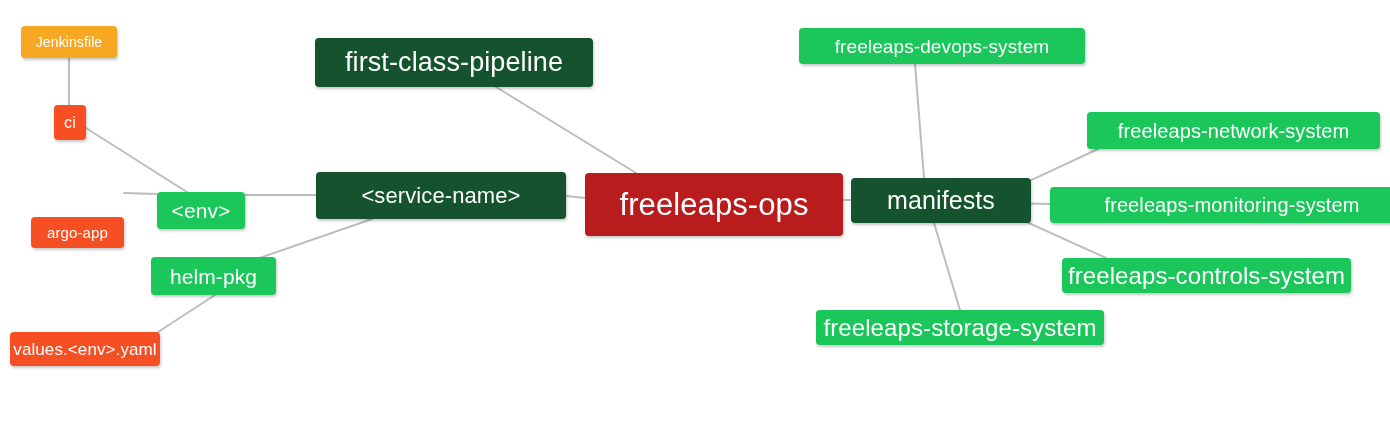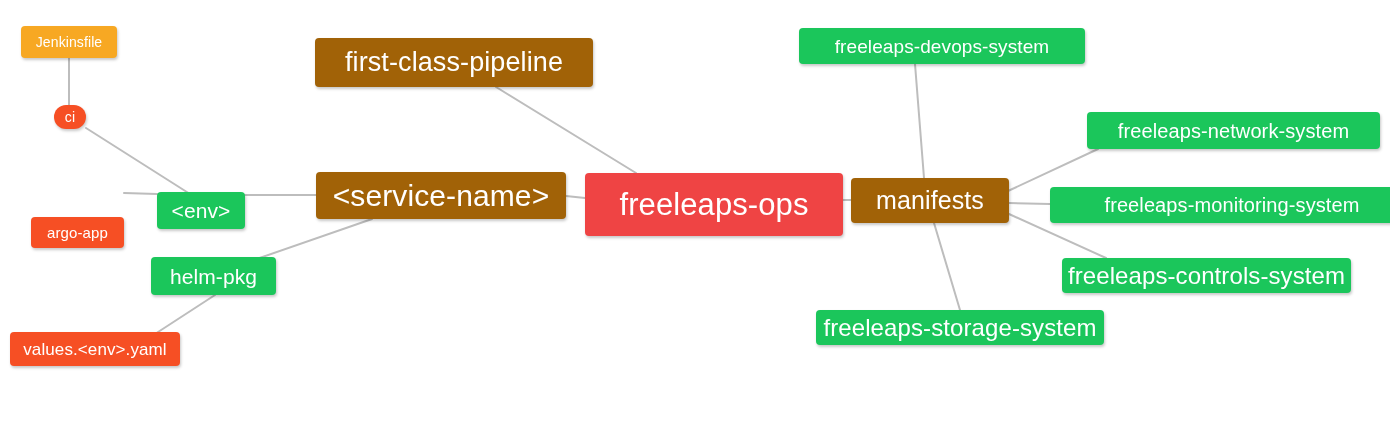--- a/index.html
+++ b/index.html
@@ -42,22 +42,22 @@
     padding: 0 10px;
     user-select: none;
   }
   .node-label {
     display: block;
     white-space: nowrap;
   }
   .c-orange { background: #f7a823; }
   .c-red    { background: #f64f24; }
   .c-green  { background: #1bc65b; }
-  .c-blue   { background: #a16207; }
-  .c-dark   { background: #ef4444; }
+  .c-blue   { background: #14532d; }
+  .c-dark   { background: #b91c1c; }
 </style>
 </head>
 <body>
 
 <div id="mindmap">
   <svg id="edge-layer" viewBox="0 0 1390 421" width="1390" height="421" xmlns="http://www.w3.org/2000/svg">
       <line x1="69" y1="58" x2="69" y2="105" stroke="#bdbdbd" stroke-width="2" stroke-linecap="round"></line>
       <line x1="86" y1="128" x2="190" y2="194" stroke="#bdbdbd" stroke-width="2" stroke-linecap="round"></line>
       <line x1="124" y1="193" x2="157" y2="194" stroke="#bdbdbd" stroke-width="2" stroke-linecap="round"></line>
       <line x1="245" y1="195" x2="316" y2="195" stroke="#bdbdbd" stroke-width="2" stroke-linecap="round"></line>
@@ -69,45 +69,45 @@
       <line x1="924" y1="178" x2="915" y2="64" stroke="#bdbdbd" stroke-width="2" stroke-linecap="round"></line>
       <line x1="1008" y1="191" x2="1098" y2="149" stroke="#bdbdbd" stroke-width="2" stroke-linecap="round"></line>
       <line x1="1009" y1="203" x2="1050" y2="204" stroke="#bdbdbd" stroke-width="2" stroke-linecap="round"></line>
       <line x1="1009" y1="214" x2="1106" y2="258" stroke="#bdbdbd" stroke-width="2" stroke-linecap="round"></line>
       <line x1="934" y1="223" x2="960" y2="310" stroke="#bdbdbd" stroke-width="2" stroke-linecap="round"></line>
     </svg>
   <div id="node-layer">
       <div class="node c-orange" style="left: 21px; top: 26px; width: 96px; height: 32px; font-size: 14px;">
         <span class="node-label">Jenkinsfile</span>
       </div>
-      <div class="node c-red" style="left: 54px; top: 105px; width: 32px; height: 24px; font-size: 14px; border-radius: 15px;">
+      <div class="node c-red" style="left: 54px; top: 105px; width: 32px; height: 35px; font-size: 16px;">
         <span class="node-label">ci</span>
       </div>
       <div class="node c-red" style="left: 31px; top: 177px; width: 93px; height: 31px; font-size: 15px; margin-top: 40px;">
         <span class="node-label">argo-app</span>
       </div>
       <div class="node c-green" style="left: 157px; top: 192px; width: 88px; height: 37px; font-size: 21px;">
         <span class="node-label">&lt;env&gt;</span>
       </div>
       <div class="node c-green" style="left: 151px; top: 257px; width: 125px; height: 38px; font-size: 21px;">
         <span class="node-label">helm-pkg</span>
       </div>
-      <div class="node c-red" style="left: 10px; top: 332px; width: 170px; height: 34px; font-size: 17px;">
+      <div class="node c-red" style="left: 10px; top: 332px; width: 150px; height: 34px; font-size: 17px;">
         <span class="node-label">values.&lt;env&gt;.yaml</span>
       </div>
       <div class="node c-blue" style="left: 315px; top: 38px; width: 278px; height: 49px; font-size: 27px;">
         <span class="node-label">first-class-pipeline</span>
       </div>
-      <div class="node c-blue" style="left: 316px; top: 172px; width: 250px; height: 47px; font-size: 30px;">
+      <div class="node c-blue" style="left: 316px; top: 172px; width: 250px; height: 47px; font-size: 22px;">
         <span class="node-label">&lt;service-name&gt;</span>
       </div>
       <div class="node c-dark" style="left: 585px; top: 173px; width: 258px; height: 63px; font-size: 31px;">
         <span class="node-label">freeleaps-ops</span>
       </div>
-      <div class="node c-blue" style="left: 851px; top: 178px; width: 158px; height: 45px; font-size: 25px;">
+      <div class="node c-blue" style="left: 851px; top: 178px; width: 180px; height: 45px; font-size: 25px;">
         <span class="node-label">manifests</span>
       </div>
       <div class="node c-green" style="left: 799px; top: 28px; width: 286px; height: 36px; font-size: 19px;">
         <span class="node-label">freeleaps-devops-system</span>
       </div>
       <div class="node c-green" style="left: 1055px; top: 112px; width: 293px; height: 37px; font-size: 20px; margin-left: 32px;">
         <span class="node-label">freeleaps-network-system</span>
       </div>
       <div class="node c-green" style="left: 1050px; top: 187px; width: 364px; height: 36px; font-size: 20px;">
         <span class="node-label">freeleaps-monitoring-system</span>

